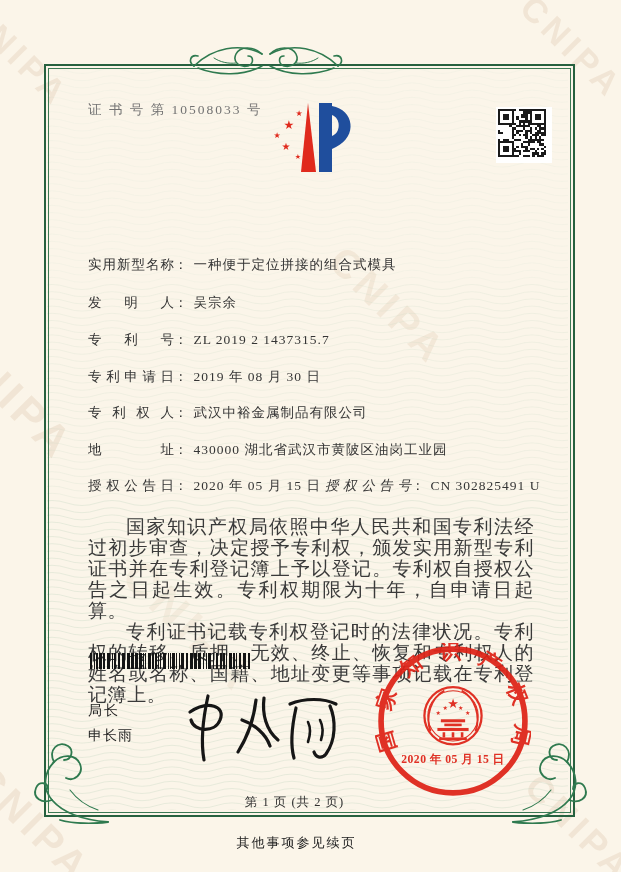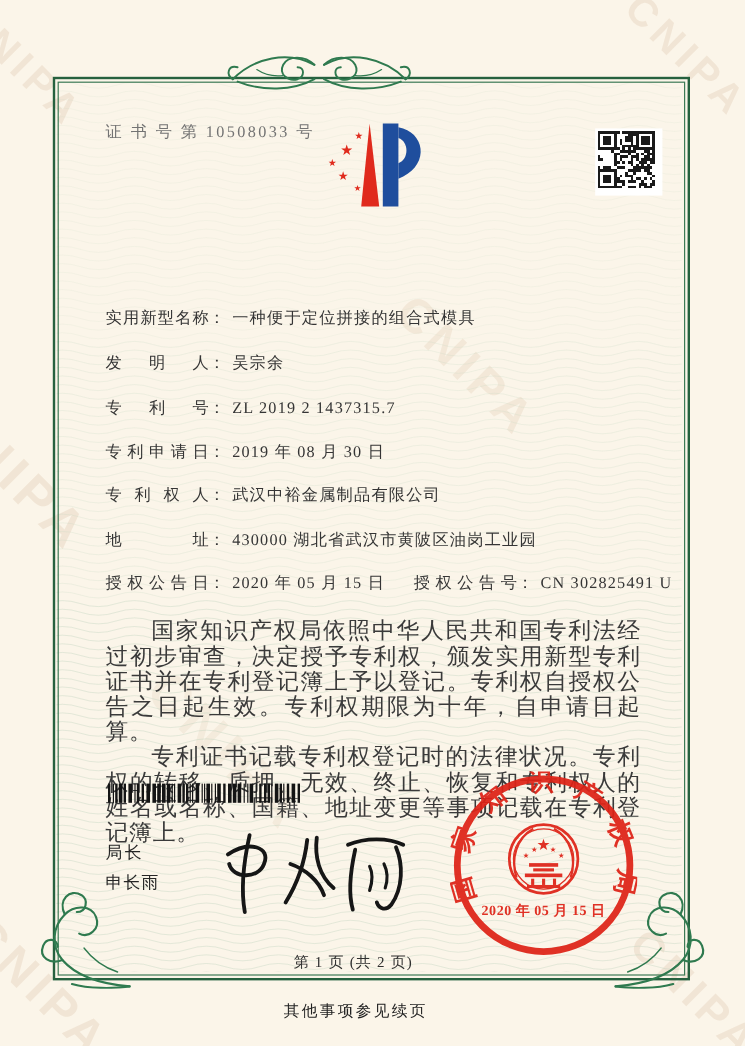--- a/index.html
+++ b/index.html
@@ -26,21 +26,21 @@
   .qr{position:absolute;left:496px;top:107px;width:52px;height:52px;background:#fff;padding:2px;}
   .title{
     position:absolute;left:44px;top:182px;width:527px;text-align:center;
     font-size:30px;font-weight:bold;letter-spacing:6px;color:#141414;
   }
   
   .frow{position:absolute;left:88px;font-size:13.5px;color:#353535;white-space:nowrap;}
   .flabel{display:inline-block;width:86px;text-align:justify;text-align-last:justify;vertical-align:bottom;}
   .fcolon{display:inline-block;margin-right:6px;}
   .fvalue{letter-spacing:1px;}
-  .pair2{margin-left:24px;}
+  .pair2{margin-left:4px;font-style:italic;}
   
   .paras{position:absolute;left:88px;top:504px;width:446px;font-size:19px;line-height:21px;
     text-align:justify;color:#3a3a3a;margin-top:12px;}
   .paras p{margin:0;text-indent:2em;letter-spacing:0.6px;}
   
   .barcode{position:absolute;left:90px;top:653px;width:164px;height:16px;font-size:0;}
   .barcode span{display:inline-block;height:16px;background:#141414;vertical-align:top;}
   
   .signer-title{position:absolute;left:88px;top:702px;font-size:14px;letter-spacing:2px;color:#262626;}
   .signer-name{position:absolute;left:88px;top:727px;font-size:14px;letter-spacing:1px;color:#262626;}

